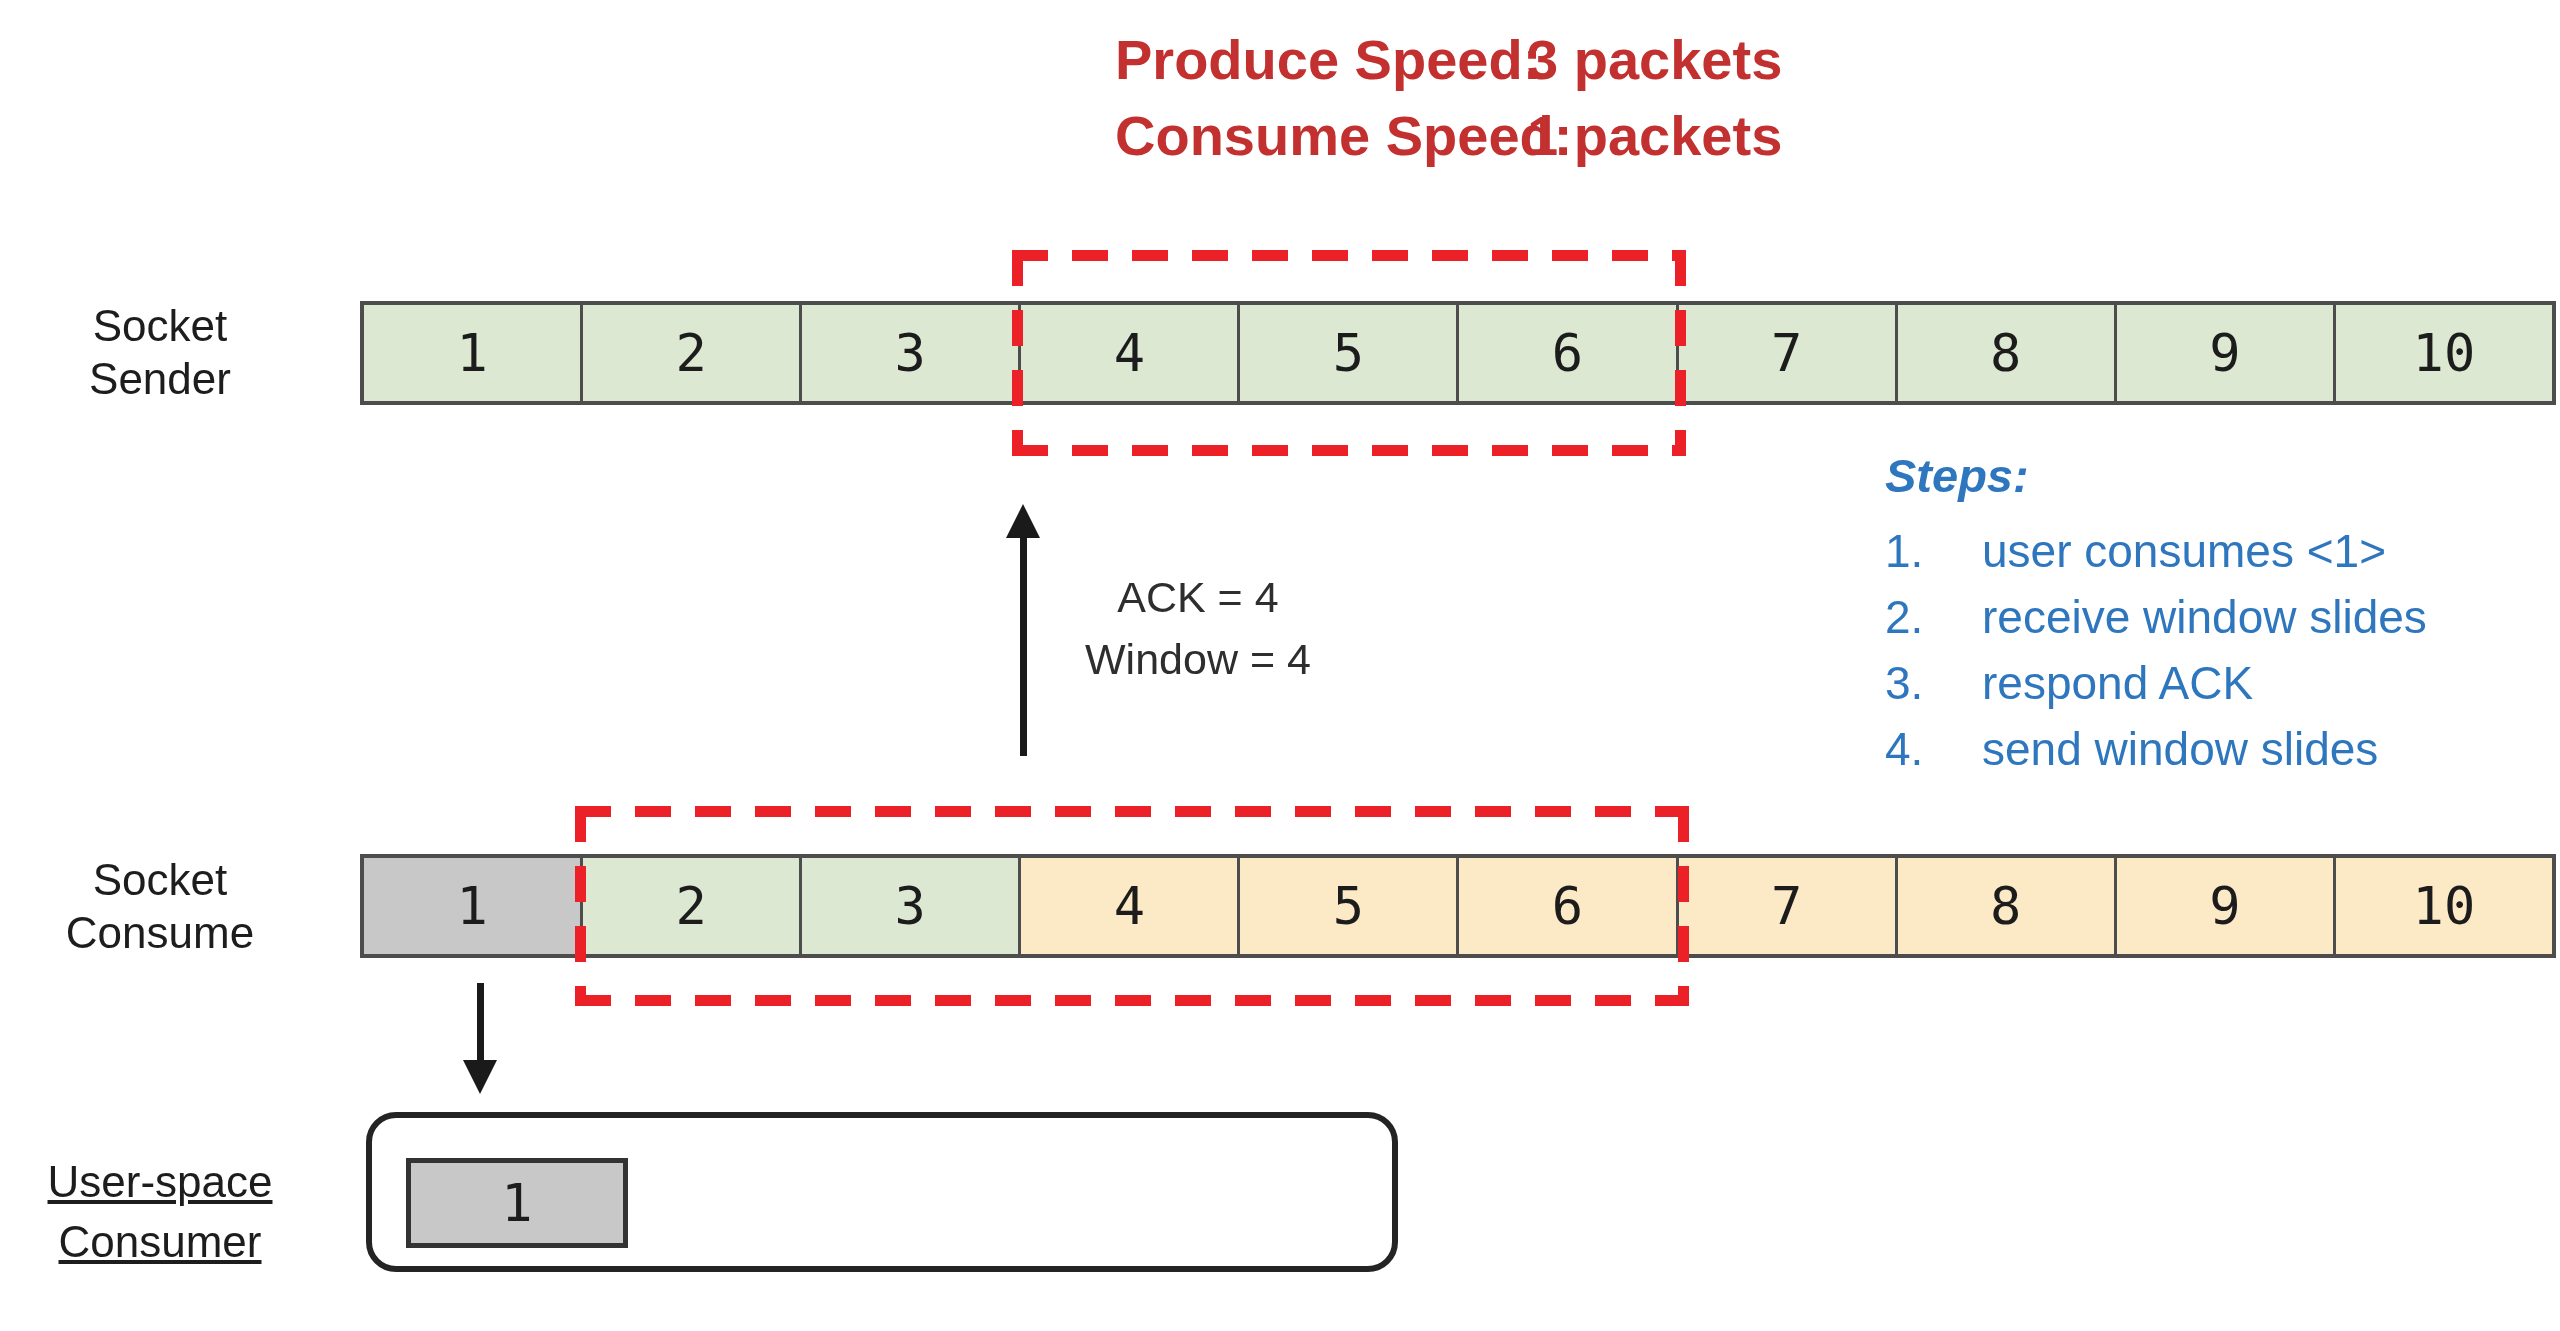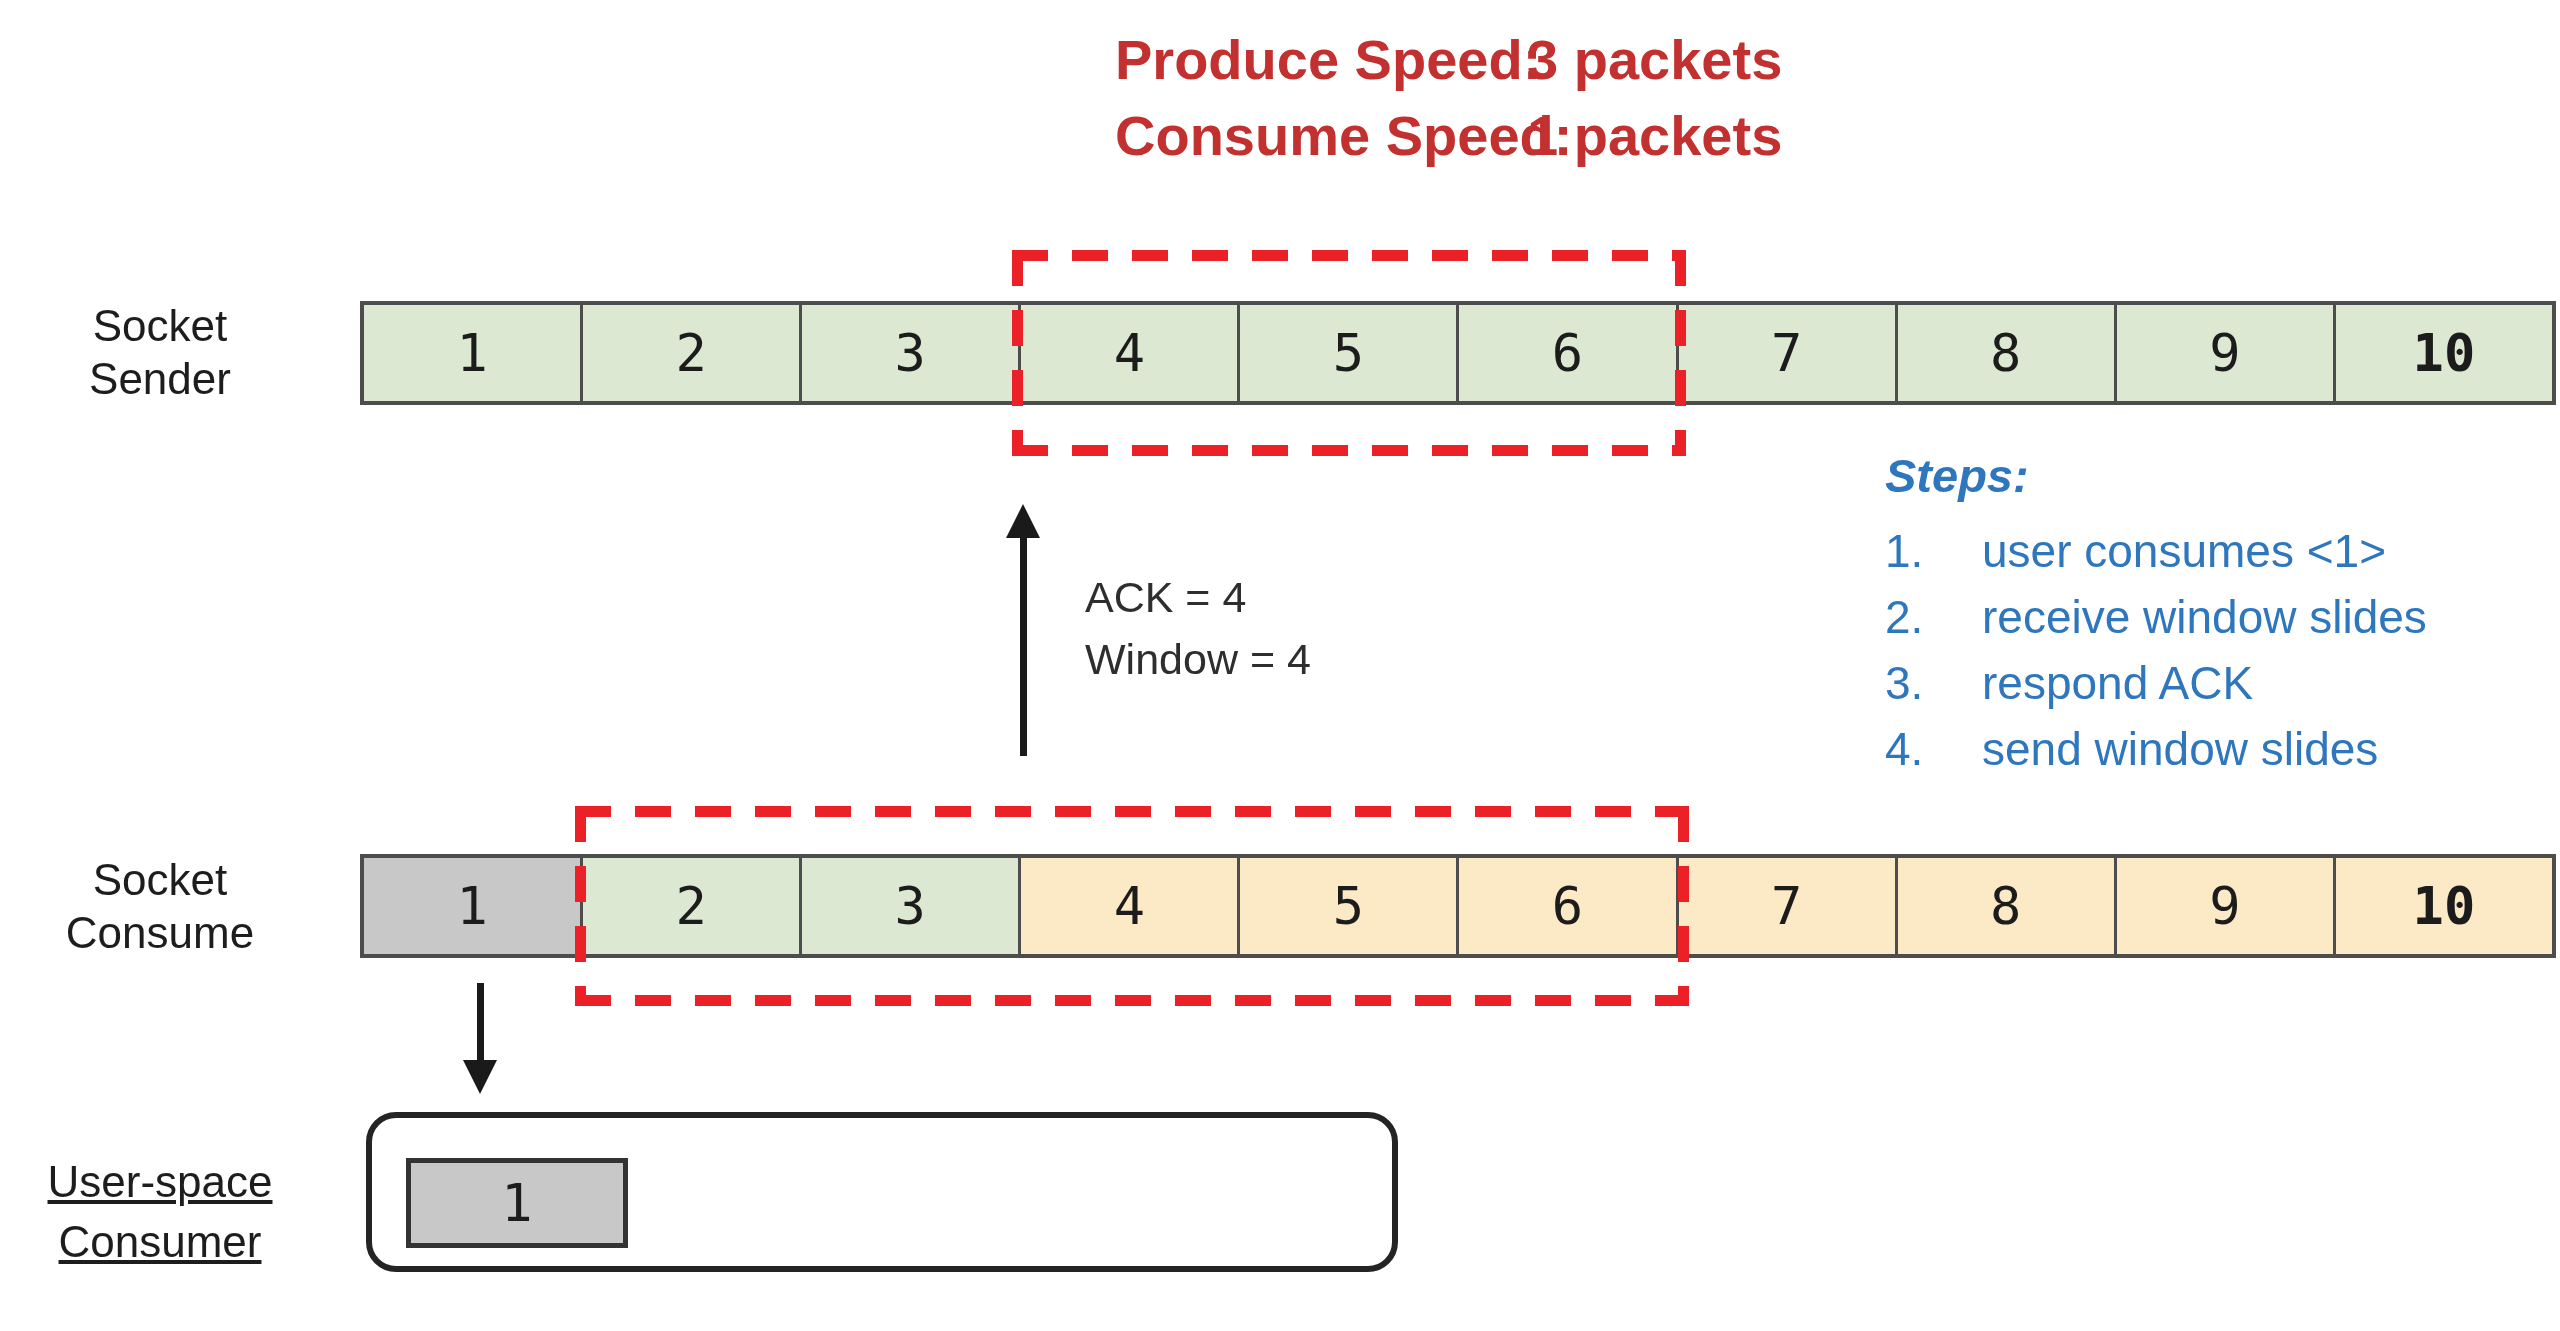--- a/index.html
+++ b/index.html
@@ -34,21 +34,21 @@
   .lbl-consumer{top:1152px;height:120px;line-height:60px;text-decoration:underline;}
   
   .row{position:absolute;left:360px;width:2196px;display:flex;
        border:4px solid var(--border-dark);box-sizing:border-box;background:#fff;}
   .row-sender{top:301px;height:104px;}
   .row-receiver{top:854px;height:104px;}
   .cell{flex:1;display:flex;align-items:center;justify-content:center;
         border-right:3px solid var(--border-dark);
         font-family:"DejaVu Sans Mono","Liberation Mono",monospace;
         font-size:52px;color:#1c1c1c;}
-  .cell:last-child{border-right:none;font-weight:bold;}
+  .cell:last-child{border-right:none;}
   .cell[data-state="green"]{background:var(--cell-green);}
   .cell[data-state="yellow"]{background:var(--cell-yellow);}
   .cell[data-state="gray"]{background:var(--cell-gray);}
   
   .window{position:absolute;z-index:5;pointer-events:none;}
   .win-sender{left:1012px;top:250px;width:674px;height:206px;}
   .win-receiver{left:575px;top:806px;width:1114px;height:200px;}
   .dash-h{position:absolute;left:0;right:0;height:11px;
           background:repeating-linear-gradient(90deg,var(--window-red) 0 36px,transparent 36px 60px);}
   .dash-v{position:absolute;top:0;bottom:0;width:11px;
@@ -62,21 +62,21 @@
   .up-line{left:1020px;top:536px;height:220px;}
   .up-head{position:absolute;left:1006px;top:504px;width:0;height:0;
            border-left:17px solid transparent;border-right:17px solid transparent;
            border-bottom:34px solid var(--arrow-black);}
   .down-line{left:477px;top:983px;height:80px;}
   .down-head{position:absolute;left:463px;top:1060px;width:0;height:0;
              border-left:17px solid transparent;border-right:17px solid transparent;
              border-top:34px solid var(--arrow-black);}
   
   .ack{position:absolute;left:1085px;top:566px;font-size:43px;line-height:62px;
-       color:#2e2e2e;white-space:nowrap;}
+       color:#2e2e2e;white-space:nowrap;text-align:center;}
   
   .steps{position:absolute;left:1885px;top:448px;color:var(--steps-blue);white-space:nowrap;}
   .steps-title{font-size:47px;font-weight:bold;line-height:56px;margin-bottom:14px;font-style:italic;}
   .step{display:flex;font-size:46px;line-height:66px;}
   .step-num{width:97px;}
   
   .consumer-box{position:absolute;left:366px;top:1112px;width:1032px;height:160px;
                 border:6px solid #242424;border-radius:30px;background:#fff;box-sizing:border-box;}
   .consumer-cell{position:absolute;left:34px;top:40px;width:222px;height:90px;
                  border:5px solid #333333;box-sizing:border-box;

